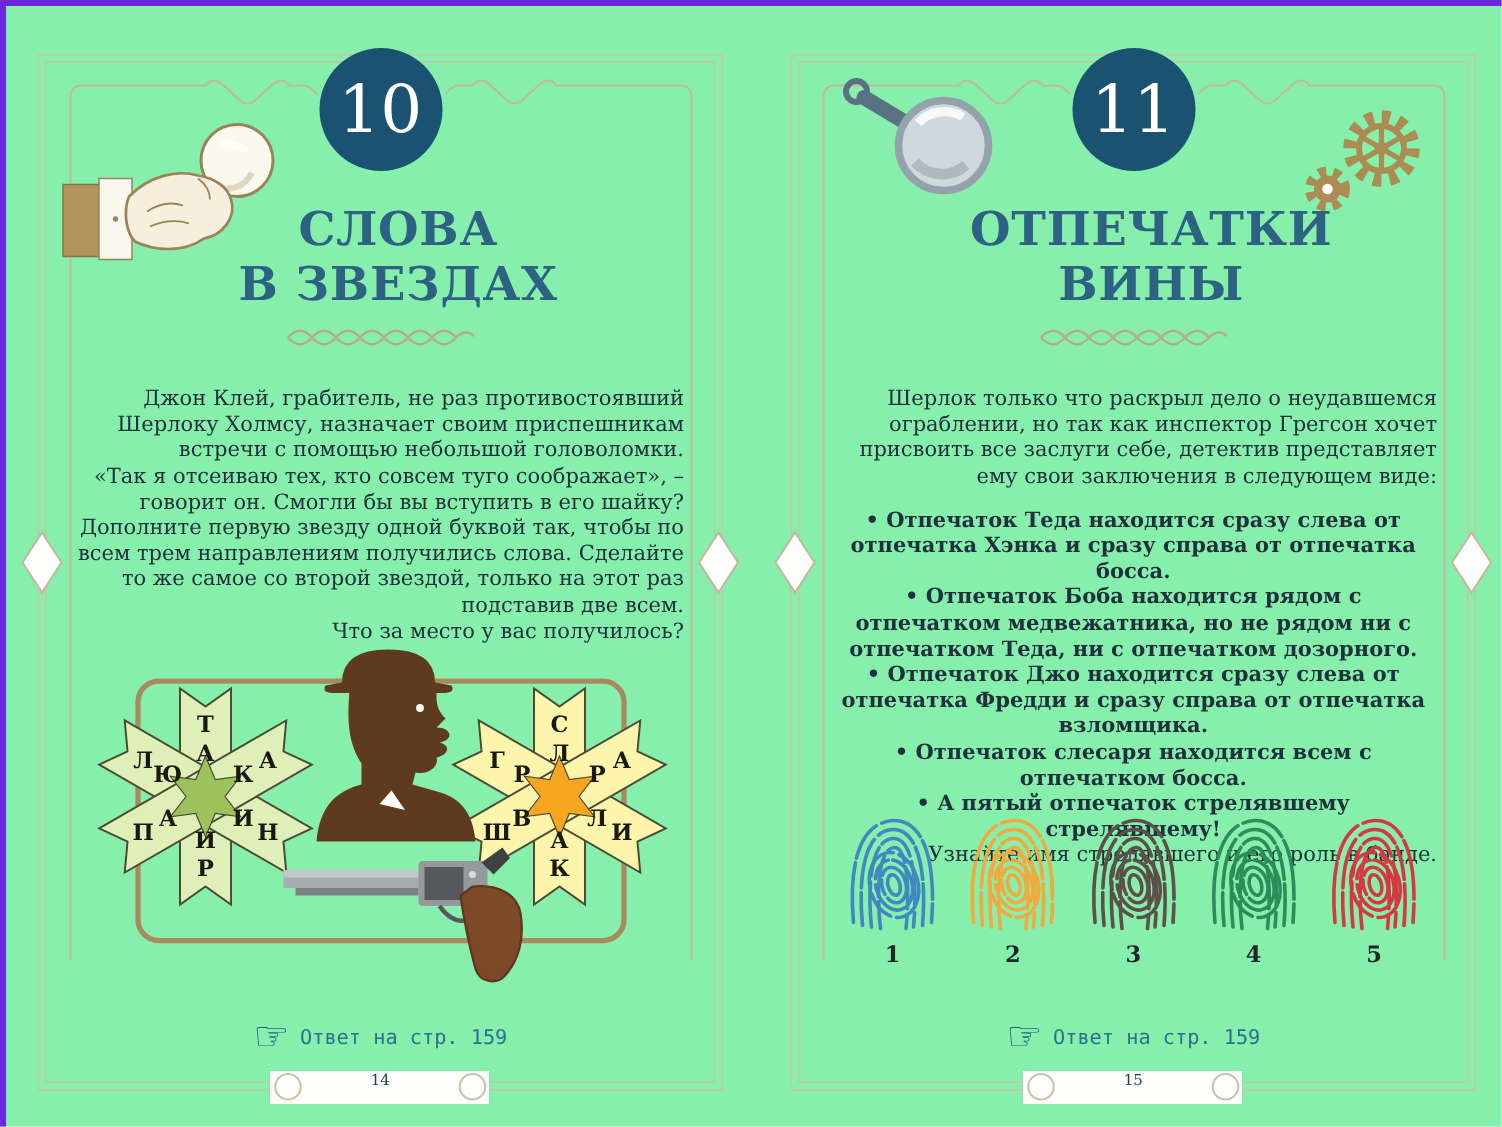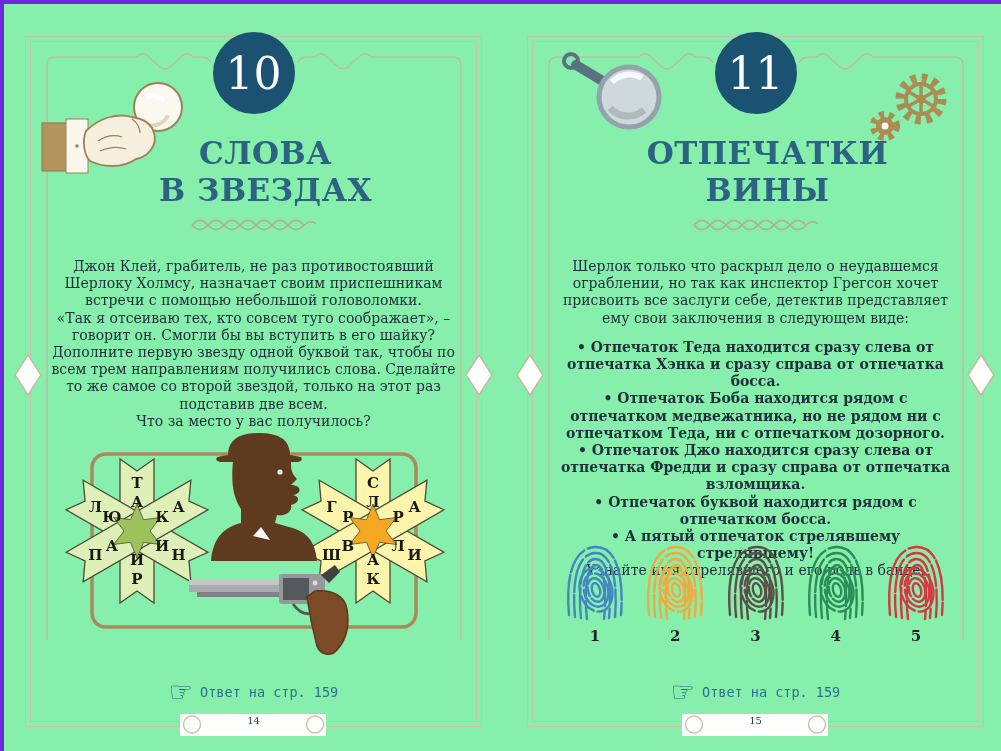--- a/index.html
+++ b/index.html
@@ -9,21 +9,21 @@
   .page.left{left:21px;} .page.right{left:523px;}
   .frame-svg{position:absolute;left:0;top:0;overflow:visible;}
   .badge{position:absolute;top:-4px;left:50%;margin-left:-41px;width:82px;height:82px;border-radius:50%;
          background:#1b5271;color:#ffffff;display:flex;align-items:center;justify-content:center;
          font-size:44px;font-family:"DejaVu Serif",serif;}
   .title{position:absolute;top:99px;left:12px;width:100%;text-align:center;color:#2d6282;
          font-weight:bold;font-size:31px;line-height:37px;letter-spacing:.5px;}
   .ornament{position:absolute;top:182px;left:50%;transform:translateX(-50%);}
   .body-text{position:absolute;top:222px;left:26px;right:26px;text-align:center;
              font-size:14px;line-height:17.2px;color:#20303c;}
-  .body-text p{margin:0;}
+  .body-text p{margin:0;text-align:right;}
   .question{font-weight:normal;margin-top:0;}
   ul.clues{list-style:none;margin:12px 0 0 0;padding:0;}
   ul.clues li{margin:0;text-align:center;font-weight:bold;}
   ul.clues li::before{content:"•\00a0 ";}
   .artwork{position:absolute;left:40px;top:395px;}
   .artwork svg{overflow:visible;display:block;}
   .deco{position:absolute;}
   .fingerprints-row{position:absolute;left:36px;right:36px;top:505px;display:flex;justify-content:space-between;}
   .fp{width:64px;text-align:center;}
   .fp svg{display:block;width:64px;height:80px;}
@@ -218,21 +218,21 @@
     <svg class="ornament" width="128" height="14" viewBox="0 0 128 14">
         <use href="#squiggle-tpl"></use>
       </svg>
 
     <div class="body-text">
       <p>Шерлок только что раскрыл дело о неудавшемся ограблении, но так как инспектор Грегсон хочет присвоить все заслуги себе, детектив представляет ему свои заключения в следующем виде:</p>
       <ul class="clues" id="clues1">
           <li>Отпечаток Теда находится сразу слева от отпечатка Хэнка и сразу справа от отпечатка босса.</li>
           <li>Отпечаток Боба находится рядом с отпечатком медвежатника, но не рядом ни с отпечатком Теда, ни с отпечатком дозорного.</li>
           <li>Отпечаток Джо находится сразу слева от отпечатка Фредди и сразу справа от отпечатка взломщика.</li>
-          <li>Отпечаток буквой находится рядом с отпечатком босса.</li>
+          <li>Отпечаток слесаря находится всем с отпечатком босса.</li>
           <li>А пятый отпечаток стрелявшему стрелявшему!</li>
         </ul>
       <p class="question">Узнайте имя стрелявшего и его роль в банде.</p>
     </div>
 
     <div class="fingerprints-row" id="fp-row">
         <div class="fp">
           <svg viewBox="0 0 64 80" style="color:#4287c1">
             <use href="#fp-sym"></use>
           </svg>

